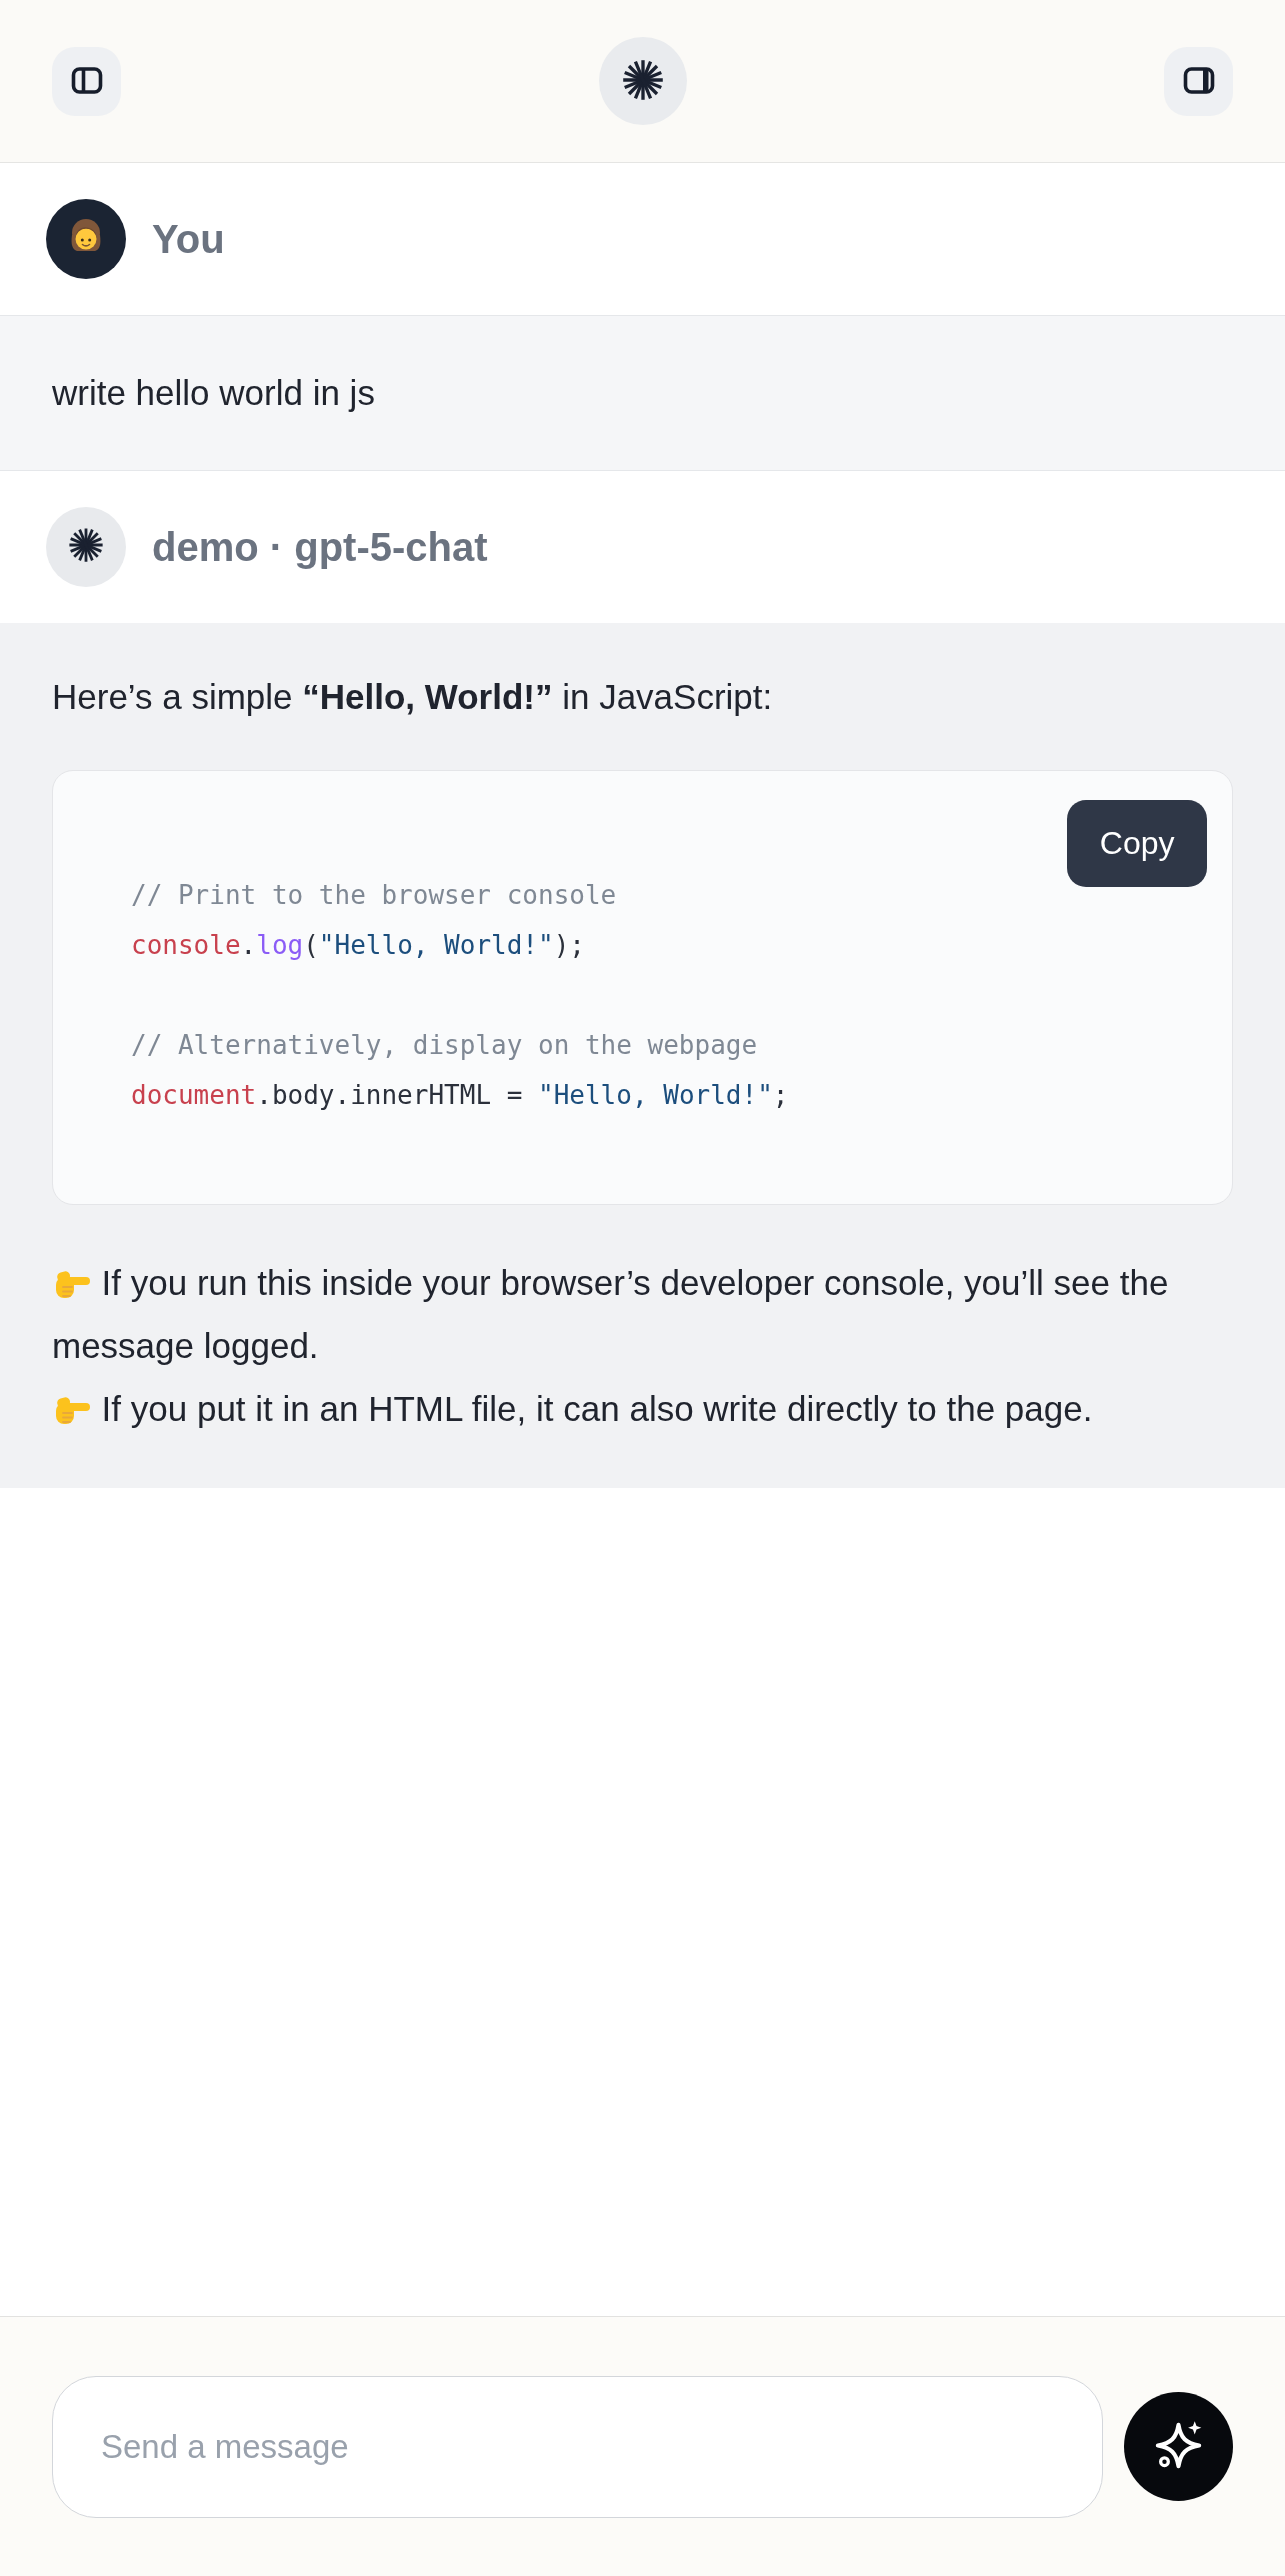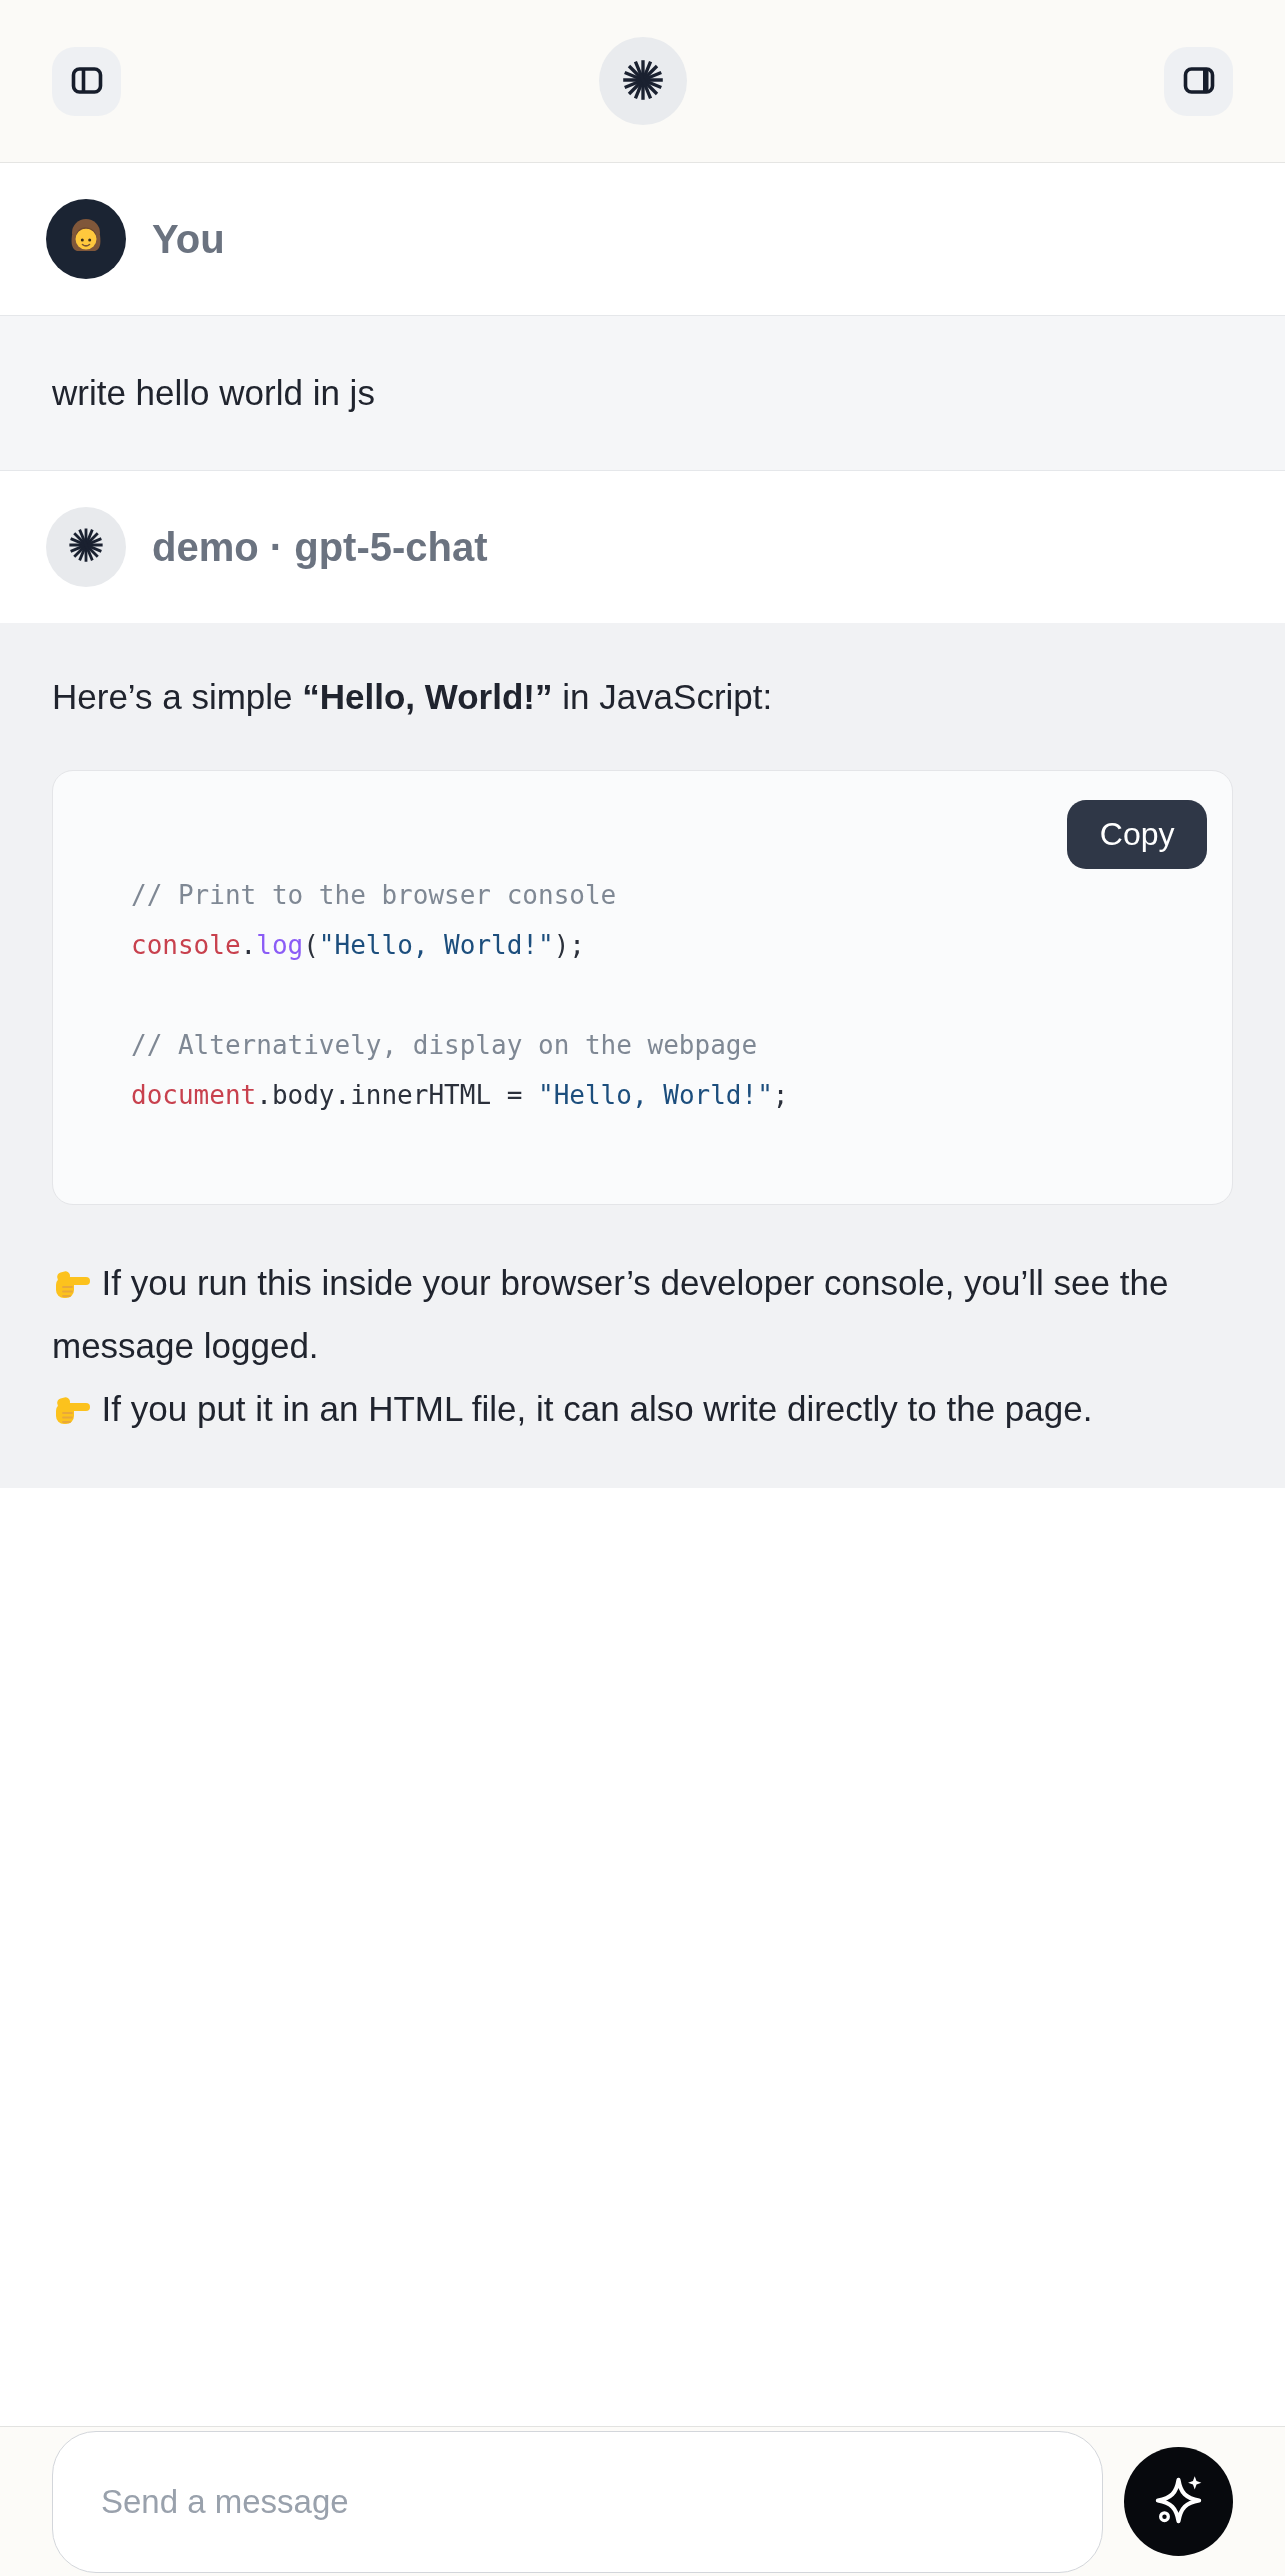--- a/index.html
+++ b/index.html
@@ -87,41 +87,41 @@
     margin-top:42px;
     background:#fafbfc;
     border:1.9px solid #e4e5e8;
     border-radius:21px;
     padding:84px 38px 84px 78px;
   }
   .copy-btn {
     position:absolute; top:29px; right:25px;
     background:#2f3747; color:#ffffff;
     border:none; border-radius:19px;
-    height:69px; padding:0 32.5px;
+    height:87px; padding:0 32.5px;
     font-family:"Liberation Sans", sans-serif;
     font-size:32px;
     cursor:pointer;
   }
   .code {
     font-family:"DejaVu Sans Mono", monospace;
     font-size:26px;
     margin-top:15px;
   }
   .cl { min-height:50px; line-height:50px; white-space:pre; }
   .tk-comment { color:#7f8894; }
   .tk-object  { color:#c8414e; }
   .tk-method  { color:#8b5cf6; }
   .tk-string  { color:#1c4e7d; }
   .tk-plain   { color:#2b303b; }
 
   
   .composer {
     flex:none;
-    height:150px;
+    height:260px;
     background:#fcfbf8;
     border-top:1.9px solid #e2e2e0;
     display:flex; align-items:center;
     padding:0 52px;
   }
   .msg-input {
     flex:1;
     height:142px;
     background:#ffffff;
     border:1.9px solid #d3d6db;

